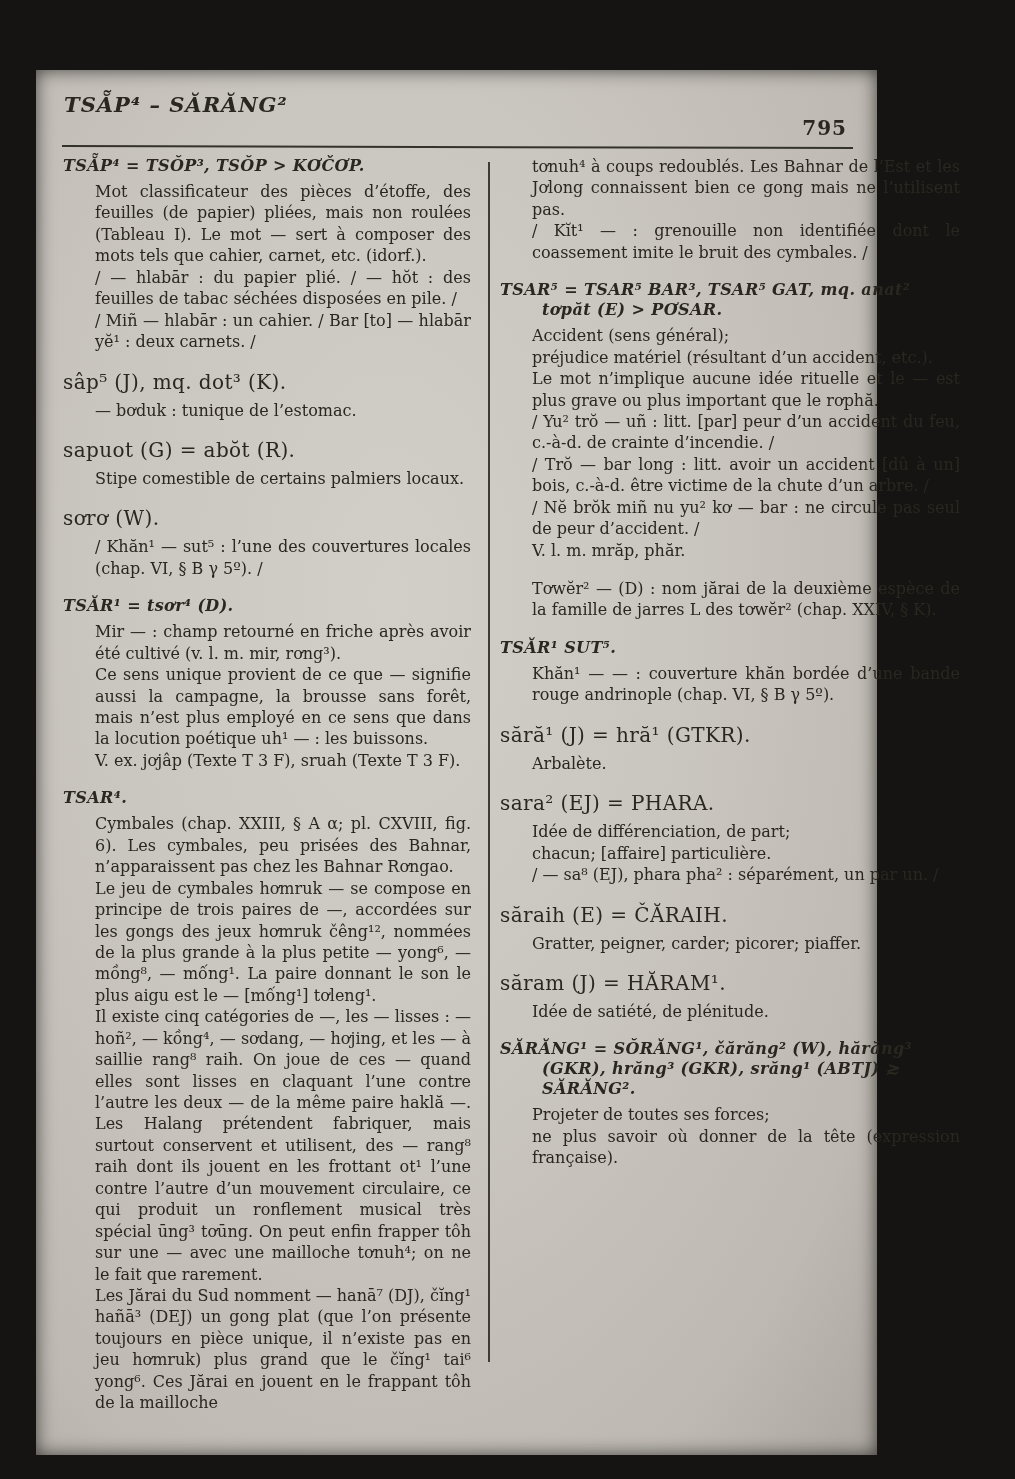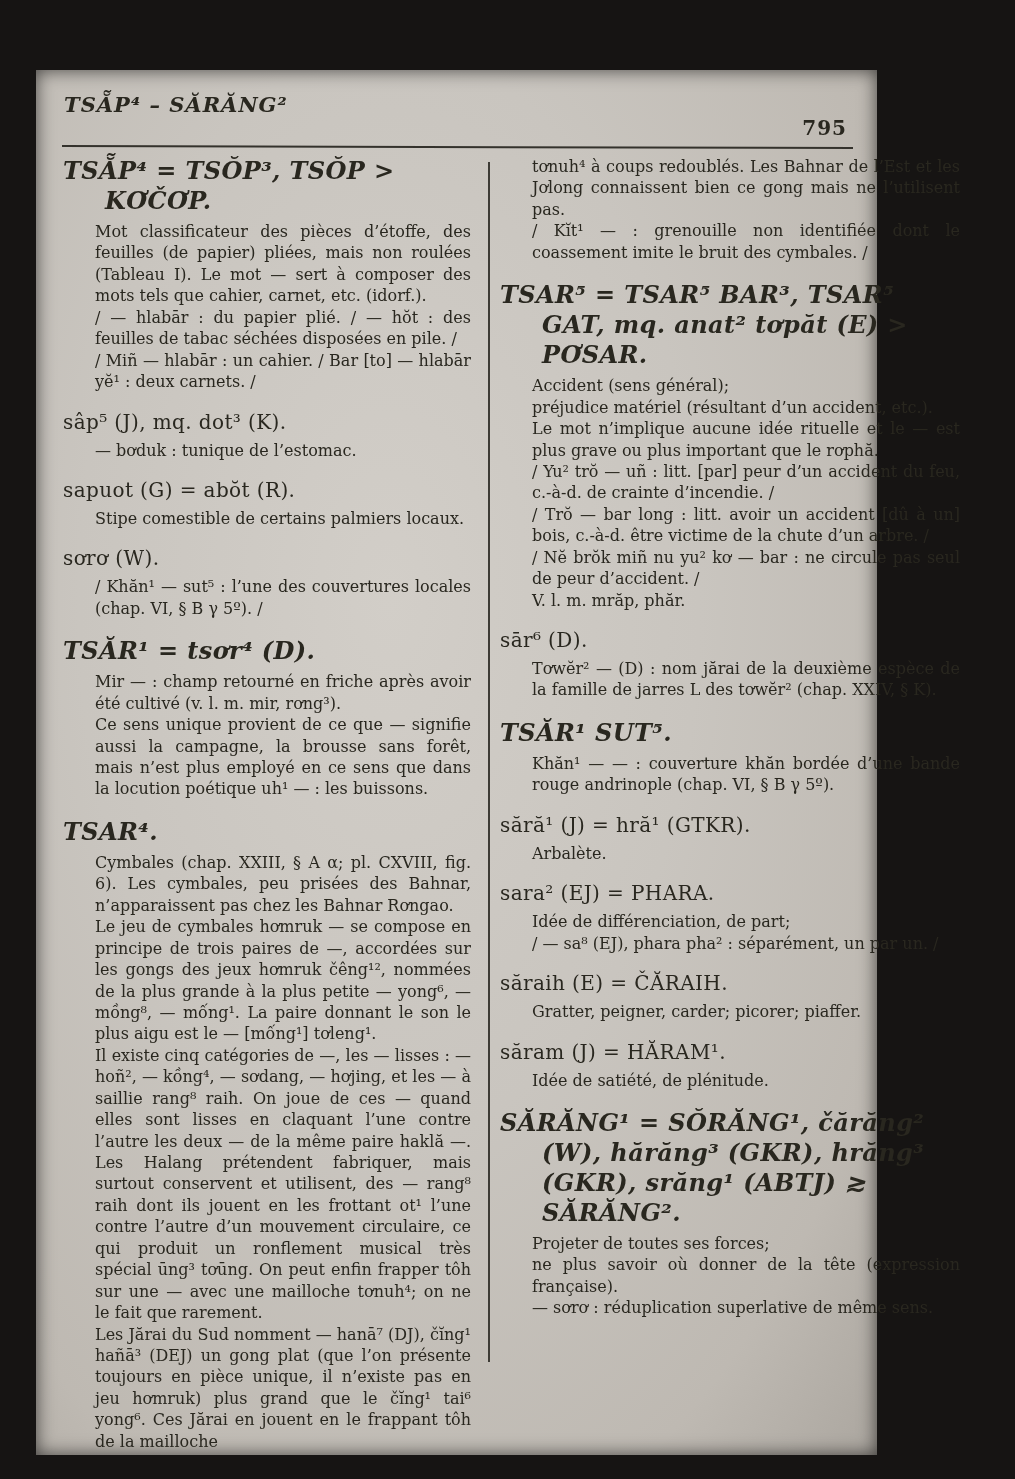--- a/index.html
+++ b/index.html
@@ -32,21 +32,21 @@
   .column-divider{
     position:absolute;left:452px;top:92px;height:1200px;width:1.5px;
     background:#3d3b35;
   }
   .col{position:absolute;top:86px;font-size:16px;line-height:1.34;text-align:justify;}
   .col-left{left:27px;width:408px;}
   .col-right{left:464px;width:460px;}
   .entry{margin-top:17px;}
   .entry:first-child{margin-top:0;}
   .hw{
-    font-style:italic;font-weight:600;font-size:24px;line-height:1.25;
+    font-style:italic;font-weight:600;font-size:16px;line-height:1.25;
     padding-left:42px;text-indent:-42px;letter-spacing:.4px;
     margin:0 0 5px 0;text-align:left;
   }
   .hw.roman{font-style:normal;font-weight:400;font-size:20px;}
   .body-p{margin:0 0 0 32px;}
   .body-p + .body-p{margin-top:0;}
   .continuation{margin-top:0;}
 </style>
 </head>
 <body>
@@ -79,20 +79,21 @@
 
     <div class="entry">
       <p class="hw roman">sơrơ (W).</p>
       <p class="body-p">/ Khăn¹ — sut⁵ : l’une des couvertures locales (chap. VI, § B γ 5º). /</p>
     </div>
 
     <div class="entry">
       <p class="hw">TSĂR¹ = tsơr⁴ (D).</p>
       <p class="body-p">Mir — : champ retourné en friche après avoir été cultivé (v. l. m. mir, rơng³).</p>
       <p class="body-p">Ce sens unique provient de ce que — signifie aussi la campagne, la brousse sans forêt, mais n’est plus employé en ce sens que dans la locution poétique uh¹ — : les buissons.</p>
+      <p class="body-p">V. ex. jơjâp (Texte T 3 F), sruah (Texte T 3 F).</p>
     </div>
 
     <div class="entry">
       <p class="hw">TSAR⁴.</p>
       <p class="body-p">Cymbales (chap. XXIII, § A α; pl. CXVIII, fig. 6). Les cymbales, peu prisées des Bahnar, n’apparaissent pas chez les Bahnar Rơngao.</p>
       <p class="body-p">Le jeu de cymbales hơmruk — se compose en principe de trois paires de —, accordées sur les gongs des jeux hơmruk čêng¹², nommées de la plus grande à la plus petite — yong⁶, — mồng⁸, — mống¹. La paire donnant le son le plus aigu est le — [mống¹] tơleng¹.</p>
       <p class="body-p">Il existe cinq catégories de —, les — lisses : — hoñ², — kồng⁴, — sơdang, — hơjing, et les — à saillie rang⁸ raih. On joue de ces — quand elles sont lisses en claquant l’une contre l’autre les deux — de la même paire haklă —. Les Halang prétendent fabriquer, mais surtout conservent et utilisent, des — rang⁸ raih dont ils jouent en les frottant ot¹ l’une contre l’autre d’un mouvement circulaire, ce qui produit un ronflement musical très spécial ūng³ tơūng. On peut enfin frapper tôh sur une — avec une mailloche tơnuh⁴; on ne le fait que rarement.</p>
       <p class="body-p">Les Jărai du Sud nomment — hanā⁷ (DJ), čĭng¹ hañā³ (DEJ) un gong plat (que l’on présente toujours en pièce unique, il n’existe pas en jeu hơmruk) plus grand que le čĭng¹ tai⁶ yong⁶. Ces Jărai en jouent en le frappant tôh de la mailloche</p>
     </div>
 
@@ -110,53 +111,52 @@
       <p class="body-p">Accident (sens général);</p>
       <p class="body-p">préjudice matériel (résultant d’un accident, etc.).</p>
       <p class="body-p">Le mot n’implique aucune idée rituelle et le — est plus grave ou plus important que le rơphă.</p>
       <p class="body-p">/ Yu² trŏ — uñ : litt. [par] peur d’un accident du feu, c.-à-d. de crainte d’incendie. /</p>
       <p class="body-p">/ Trŏ — bar long : litt. avoir un accident [dû à un] bois, c.-à-d. être victime de la chute d’un arbre. /</p>
       <p class="body-p">/ Nĕ brŏk miñ nu yu² kơ — bar : ne circule pas seul de peur d’accident. /</p>
       <p class="body-p">V. l. m. mrăp, phăr.</p>
     </div>
 
     <div class="entry">
-      <p class="hw roman">sār⁶ (D).</p>
       <p class="body-p">Tơwĕr² — (D) : nom jărai de la deuxième espèce de la famille de jarres L des tơwĕr² (chap. XXIV, § K).</p>
     </div>
 
     <div class="entry">
       <p class="hw">TSĂR¹ SUT⁵.</p>
       <p class="body-p">Khăn¹ — — : couverture khăn bordée d’une bande rouge andrinople (chap. VI, § B γ 5º).</p>
     </div>
 
     <div class="entry">
       <p class="hw roman">sără¹ (J) = hră¹ (GTKR).</p>
       <p class="body-p">Arbalète.</p>
     </div>
 
     <div class="entry">
       <p class="hw roman">sara² (EJ) = PHARA.</p>
       <p class="body-p">Idée de différenciation, de part;</p>
+      <p class="body-p">chacun; [affaire] particulière.</p>
       <p class="body-p">/ — sa⁸ (EJ), phara pha² : séparément, un par un. /</p>
     </div>
 
     <div class="entry">
       <p class="hw roman">săraih (E) = ČĂRAIH.</p>
       <p class="body-p">Gratter, peigner, carder; picorer; piaffer.</p>
     </div>
 
     <div class="entry">
       <p class="hw roman">săram (J) = HĂRAM¹.</p>
       <p class="body-p">Idée de satiété, de plénitude.</p>
     </div>
 
     <div class="entry">
       <p class="hw">SĂRĂNG¹ = SŎRĂNG¹, čărăng² (W), hărăng³ (GKR), hrăng³ (GKR), srăng¹ (ABTJ) ≳ SĂRĂNG².</p>
       <p class="body-p">Projeter de toutes ses forces;</p>
       <p class="body-p">ne plus savoir où donner de la tête (expression française).</p>
-      <p class="body-p">— sơrơ : réduplication superlative de même sens.</p>
     </div>
 
 
   </div>
 
 </div>
 
 </body></html>

